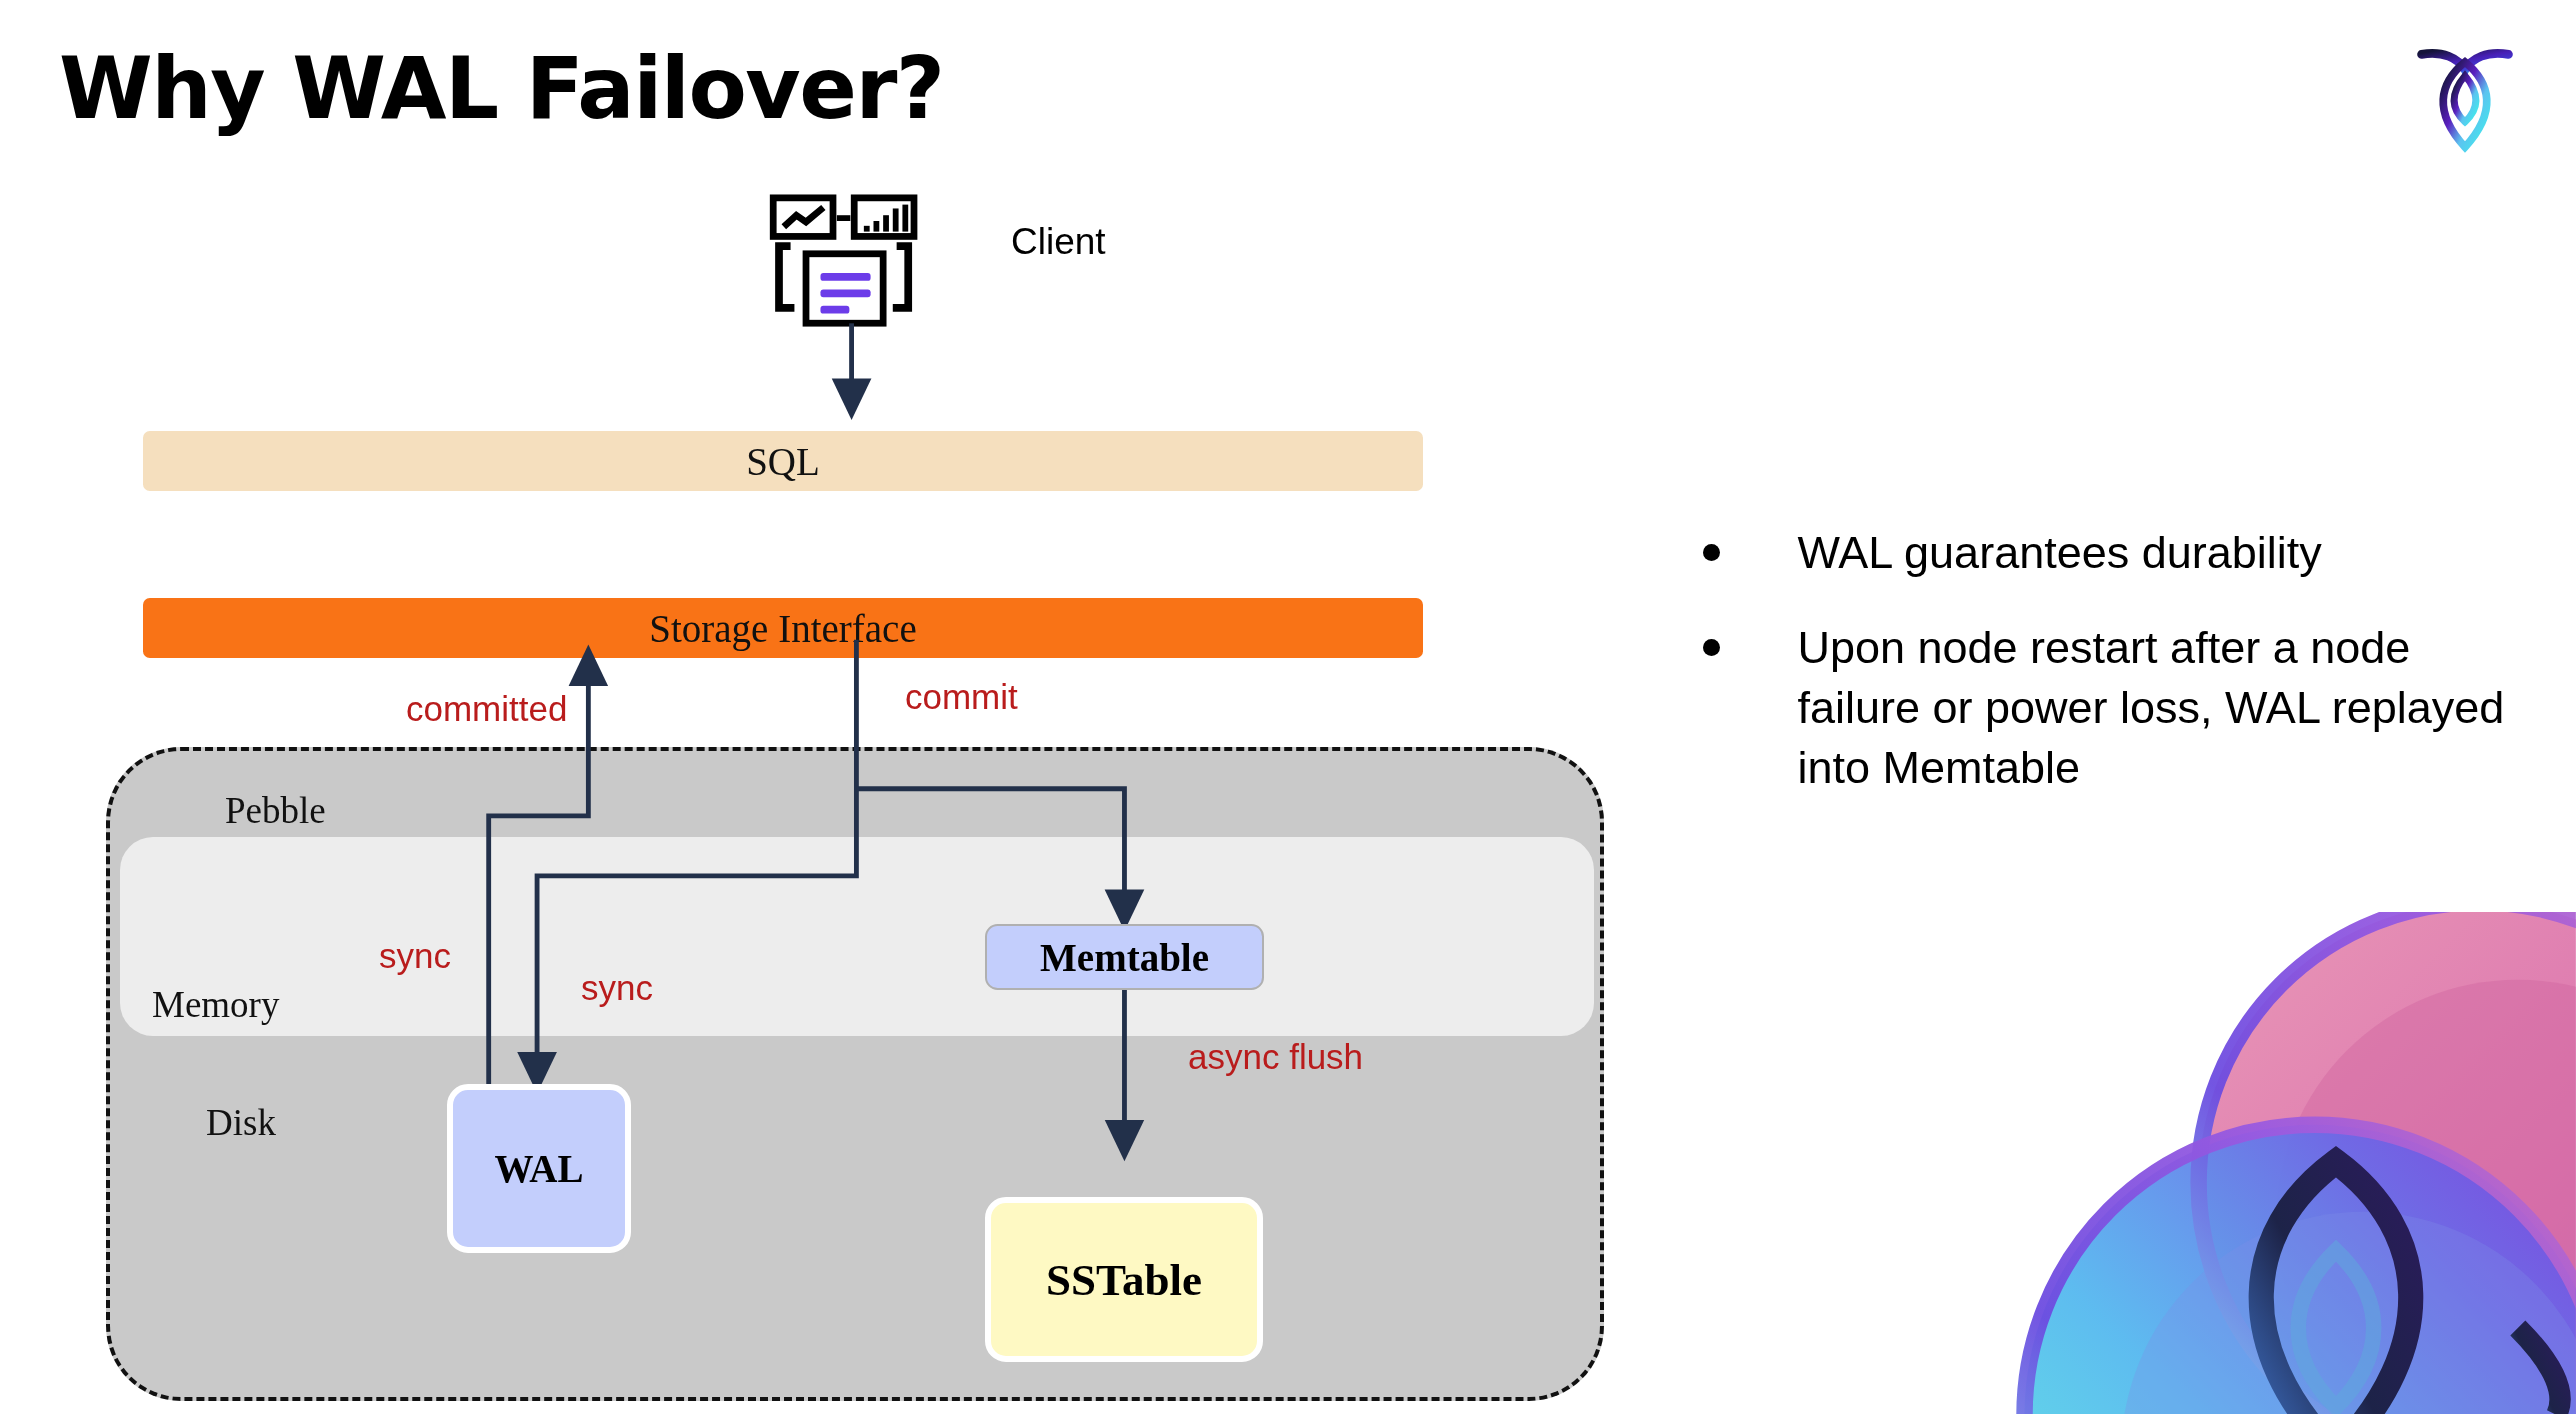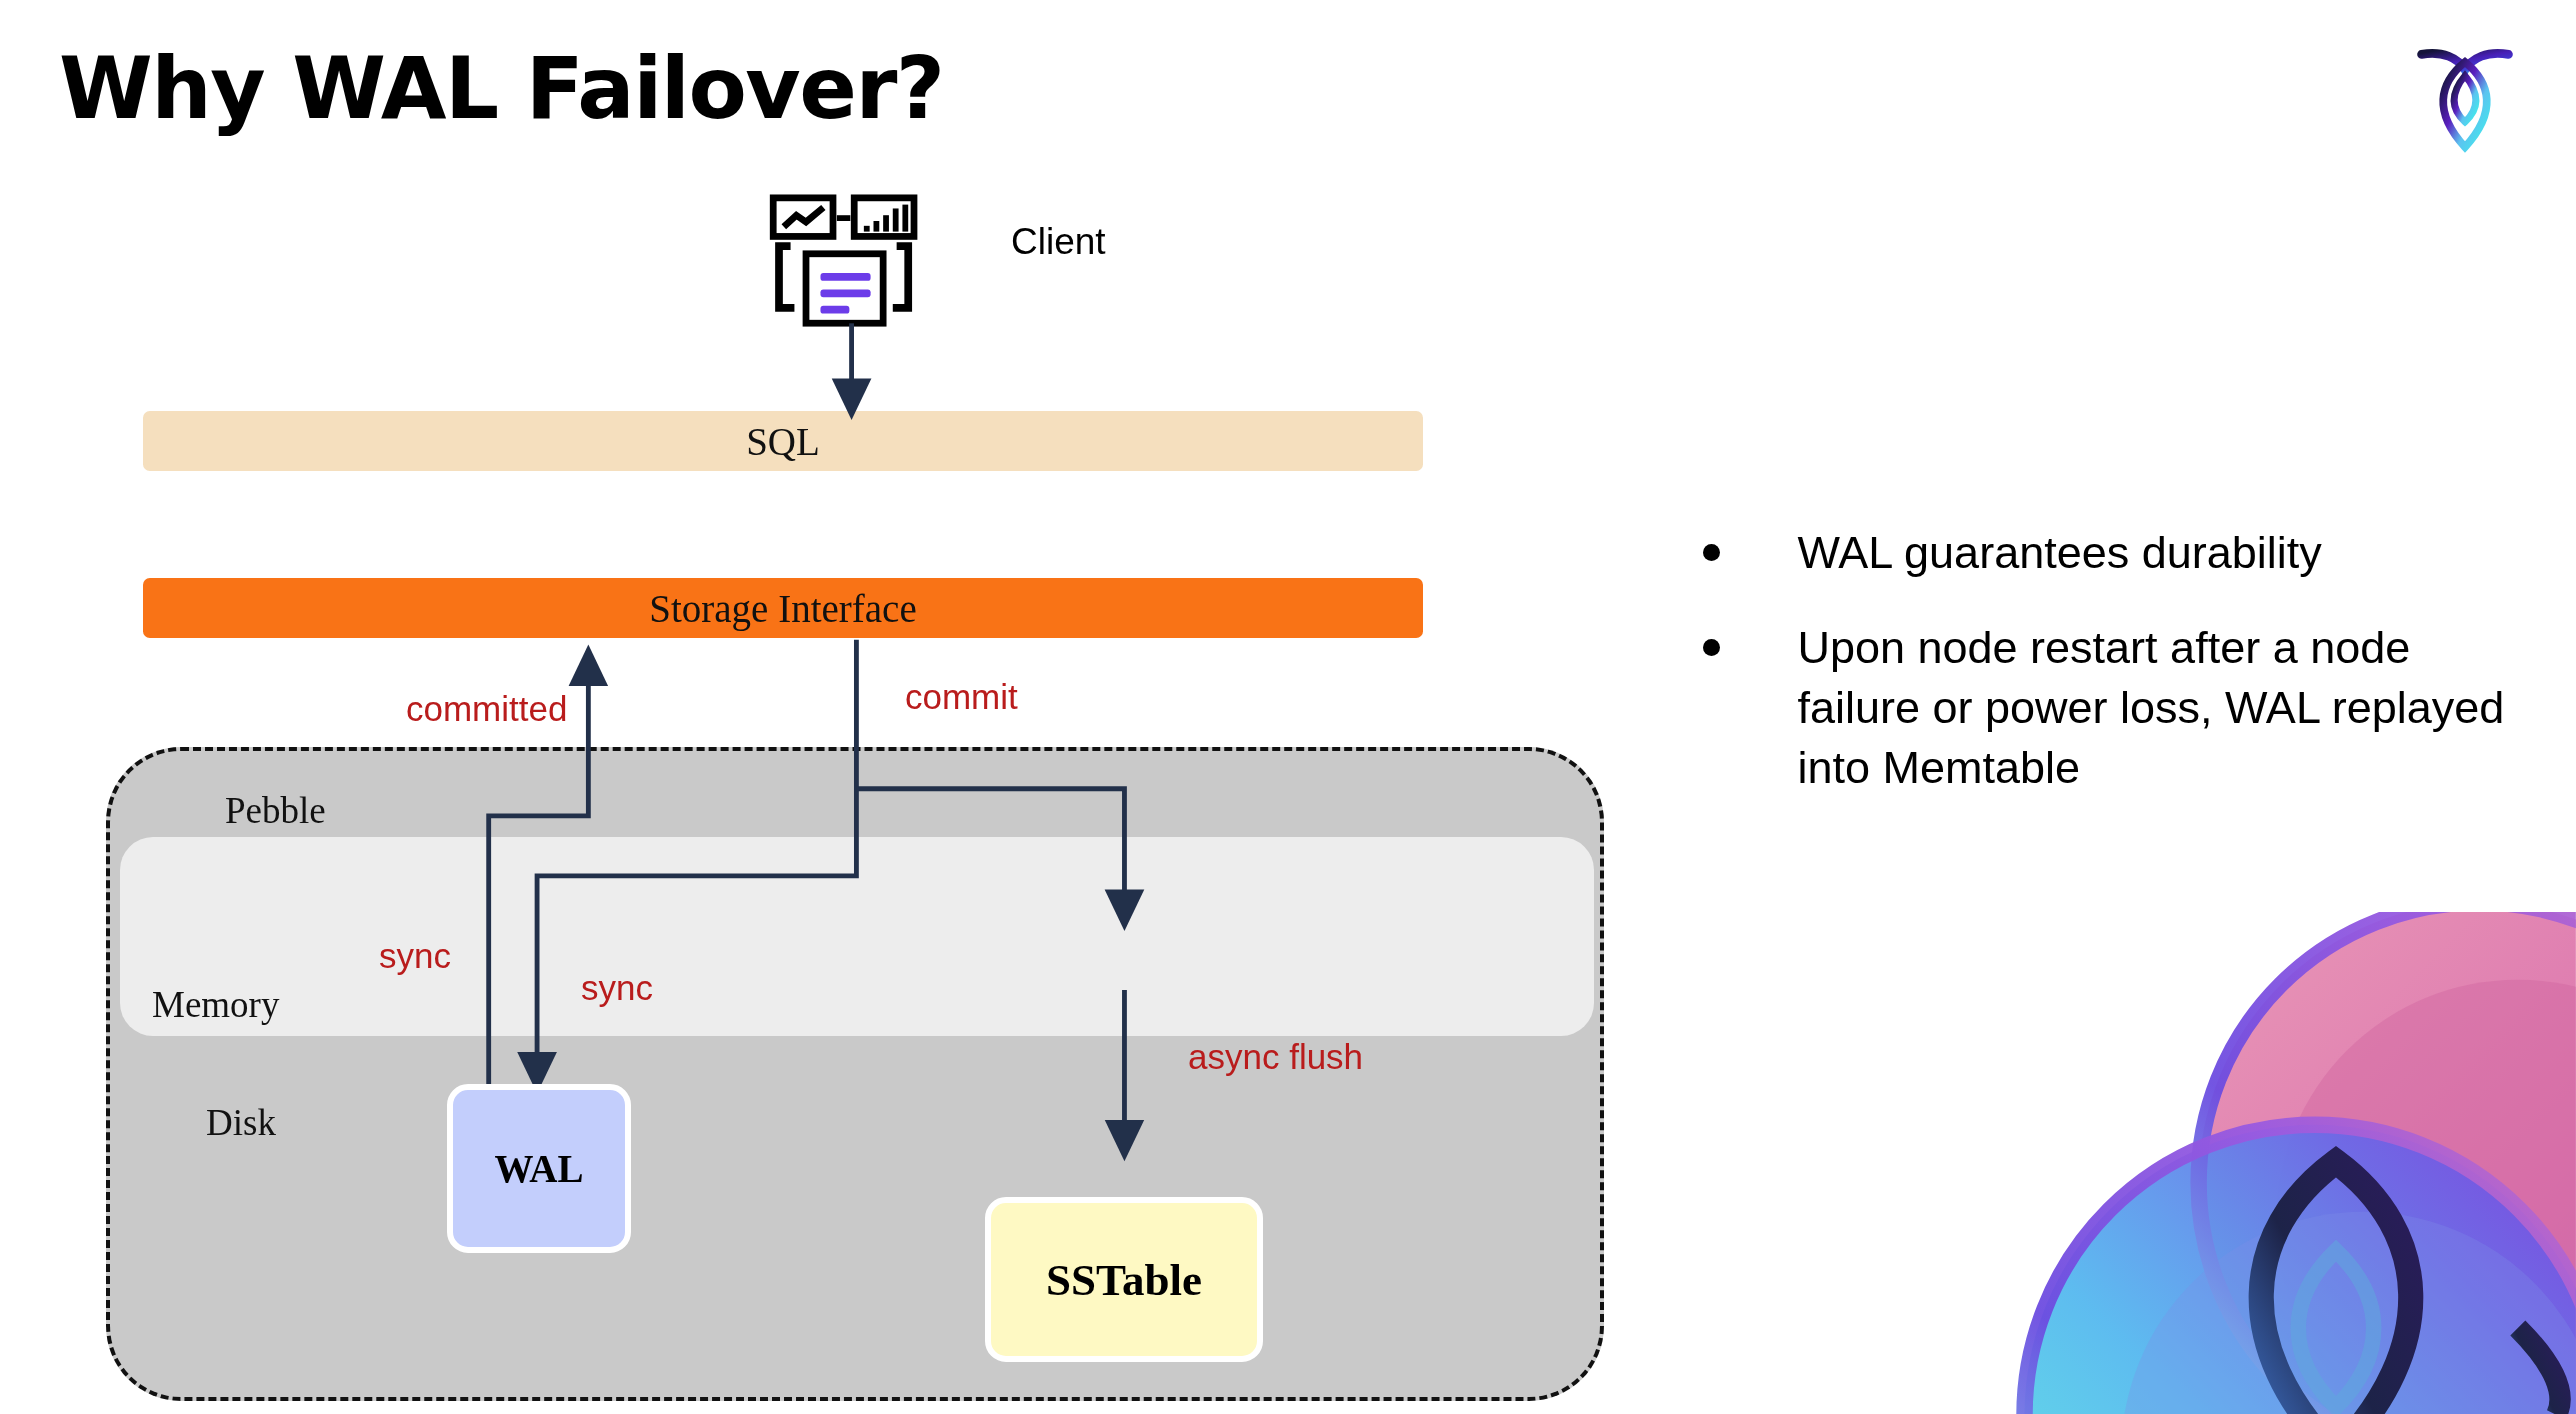--- a/index.html
+++ b/index.html
@@ -62,20 +62,21 @@
     left: 143px;
     width: 1280px;
     height: 60px;
     border-radius: 6.8px;
     display: flex;
     align-items: center;
     justify-content: center;
     font-family: "Liberation Serif", serif;
     font-size: 39px;
     color: #111111;
+    margin-top: 20px;
   }
   #bar-sql { top: 411px; }
   #bar-kv  { top: 501px; }
   #bar-si  { top: 578px; }
 
   
   #pebble-box {
     position: absolute;
     left: 106px;
     top: 747px;
@@ -309,20 +310,23 @@
       <path d="M885 661 L885 905 L555 905 L555 1108" marker-end="url(#arrowhead)"></path>
 
       <path d="M885 815 L1162 815 L1162 940" marker-end="url(#arrowhead)"></path>
 
       <path d="M505 1290 L505 843 L608 843 L608 688" marker-end="url(#arrowhead)"></path>
 
       <path d="M1162 1023 L1162 1178" marker-end="url(#arrowhead)"></path>
     </g>
   </svg>
 
+  <div class="node-box" id="node-memtable">
+    <span>Memtable</span>
+  </div>
   <div class="node-box" id="node-wal">
     <span>WAL</span>
   </div>
   <div class="node-box" id="node-sstable">
     <span>SSTable</span>
   </div>
 
   <div class="edge-label" id="lbl-committed">committed</div>
   <div class="edge-label" id="lbl-commit">commit</div>
   <div class="edge-label" id="lbl-sync-1">sync</div>

